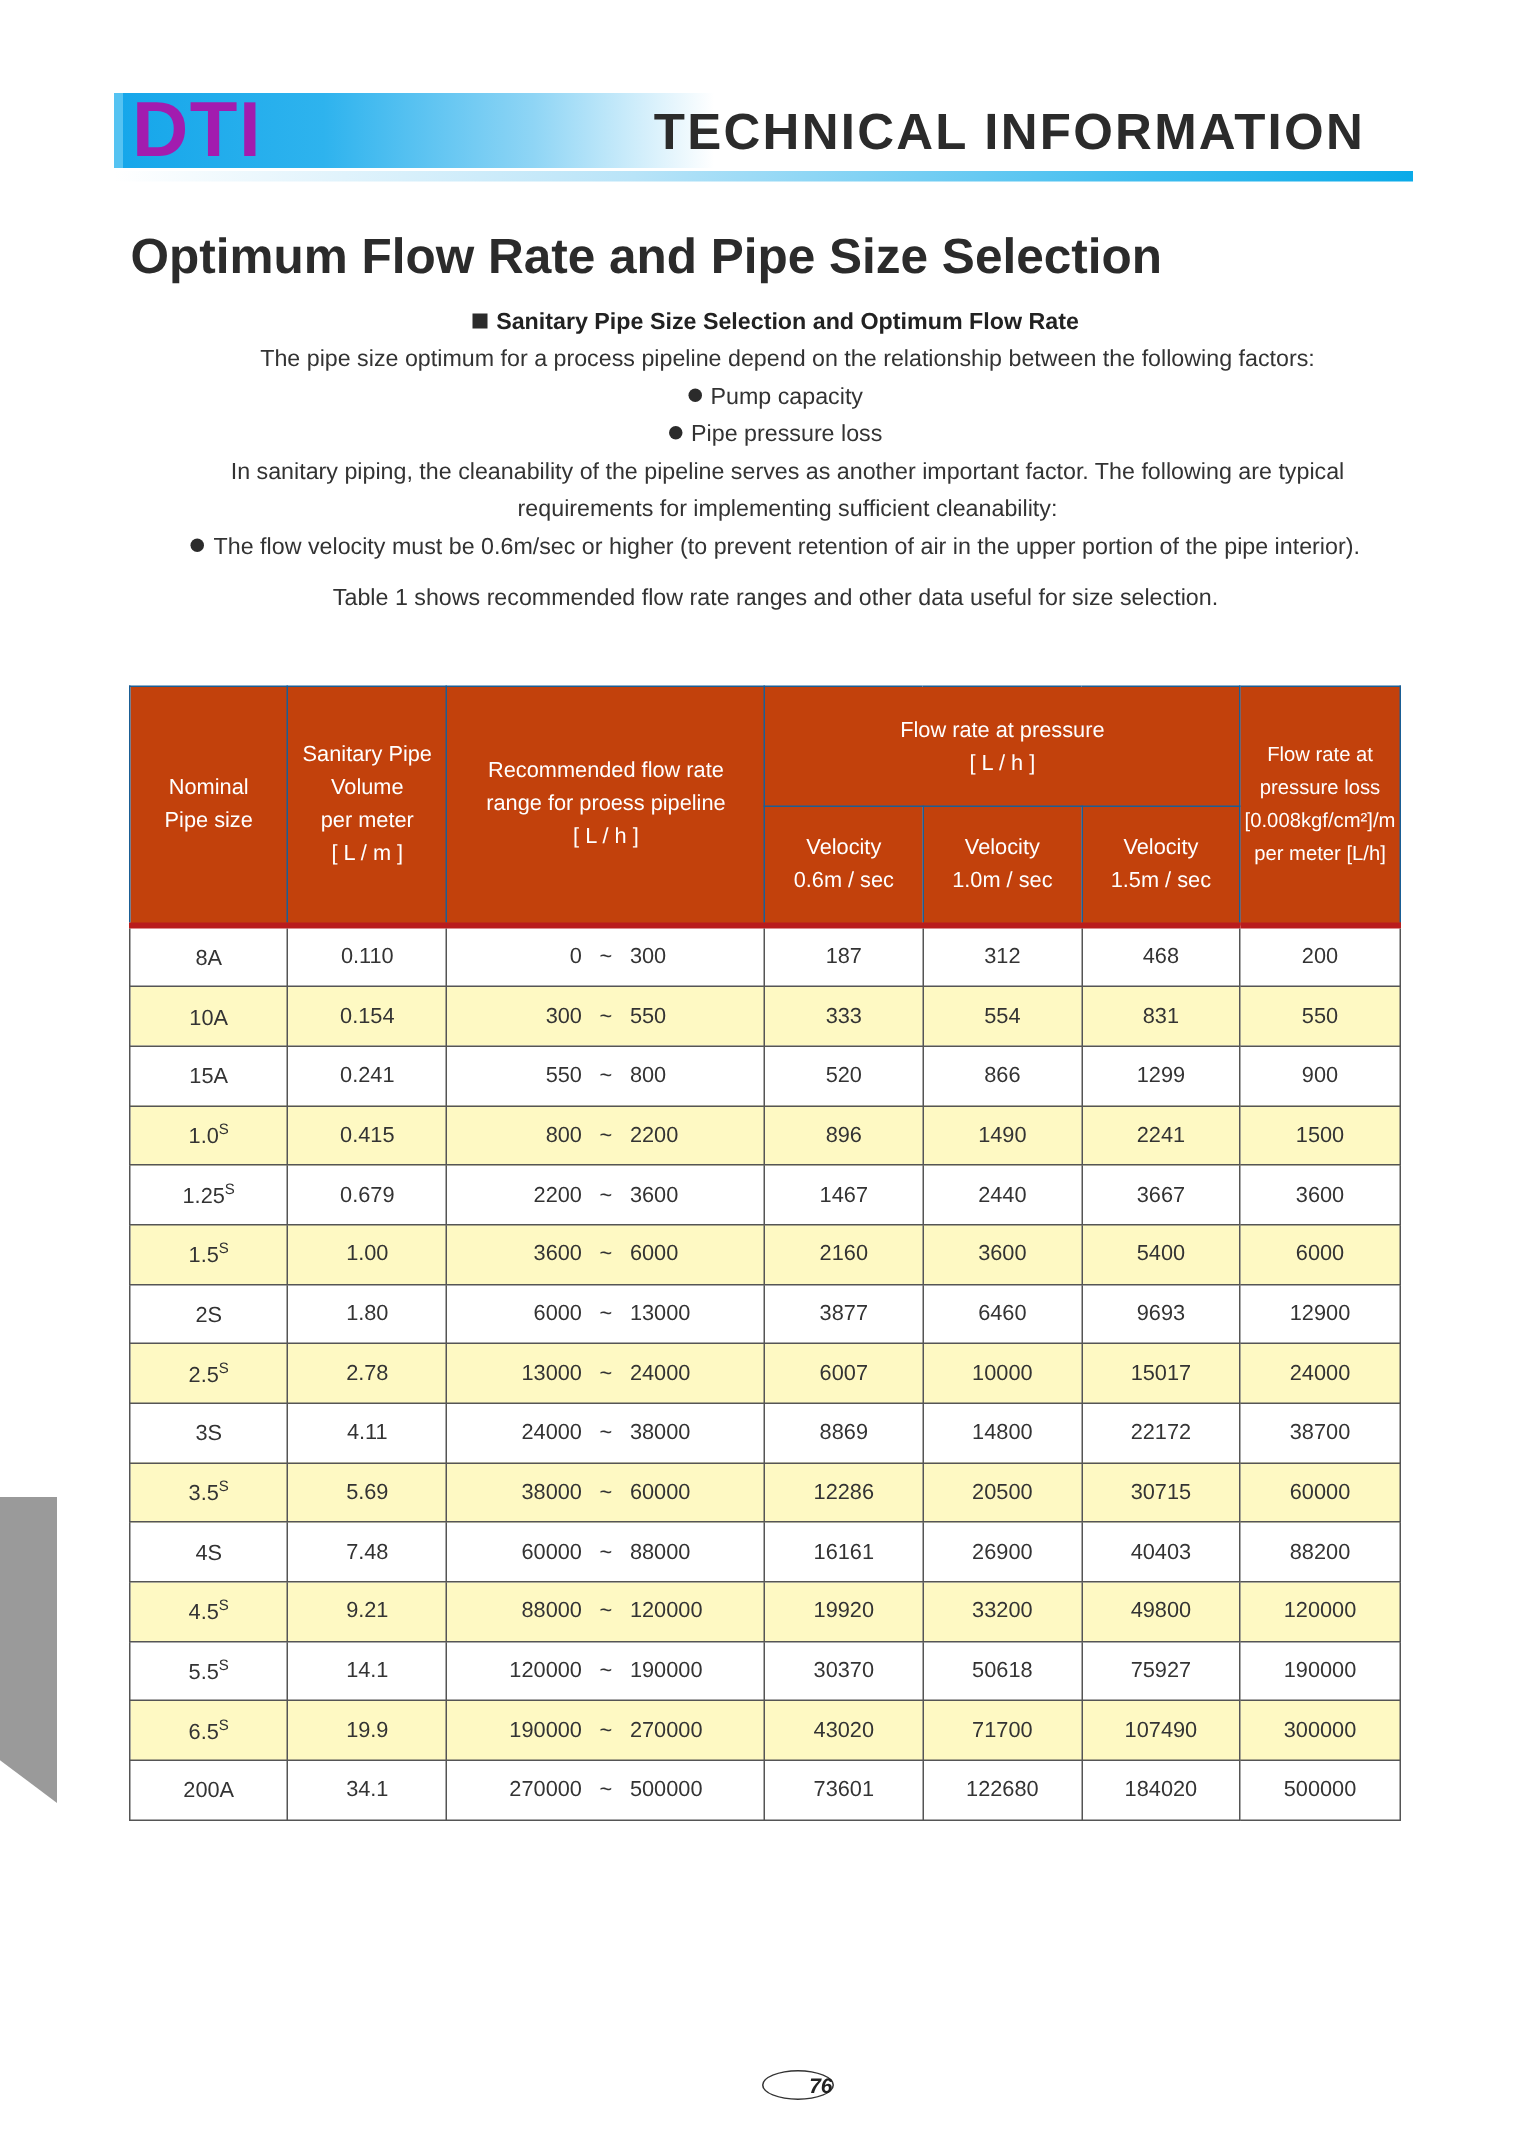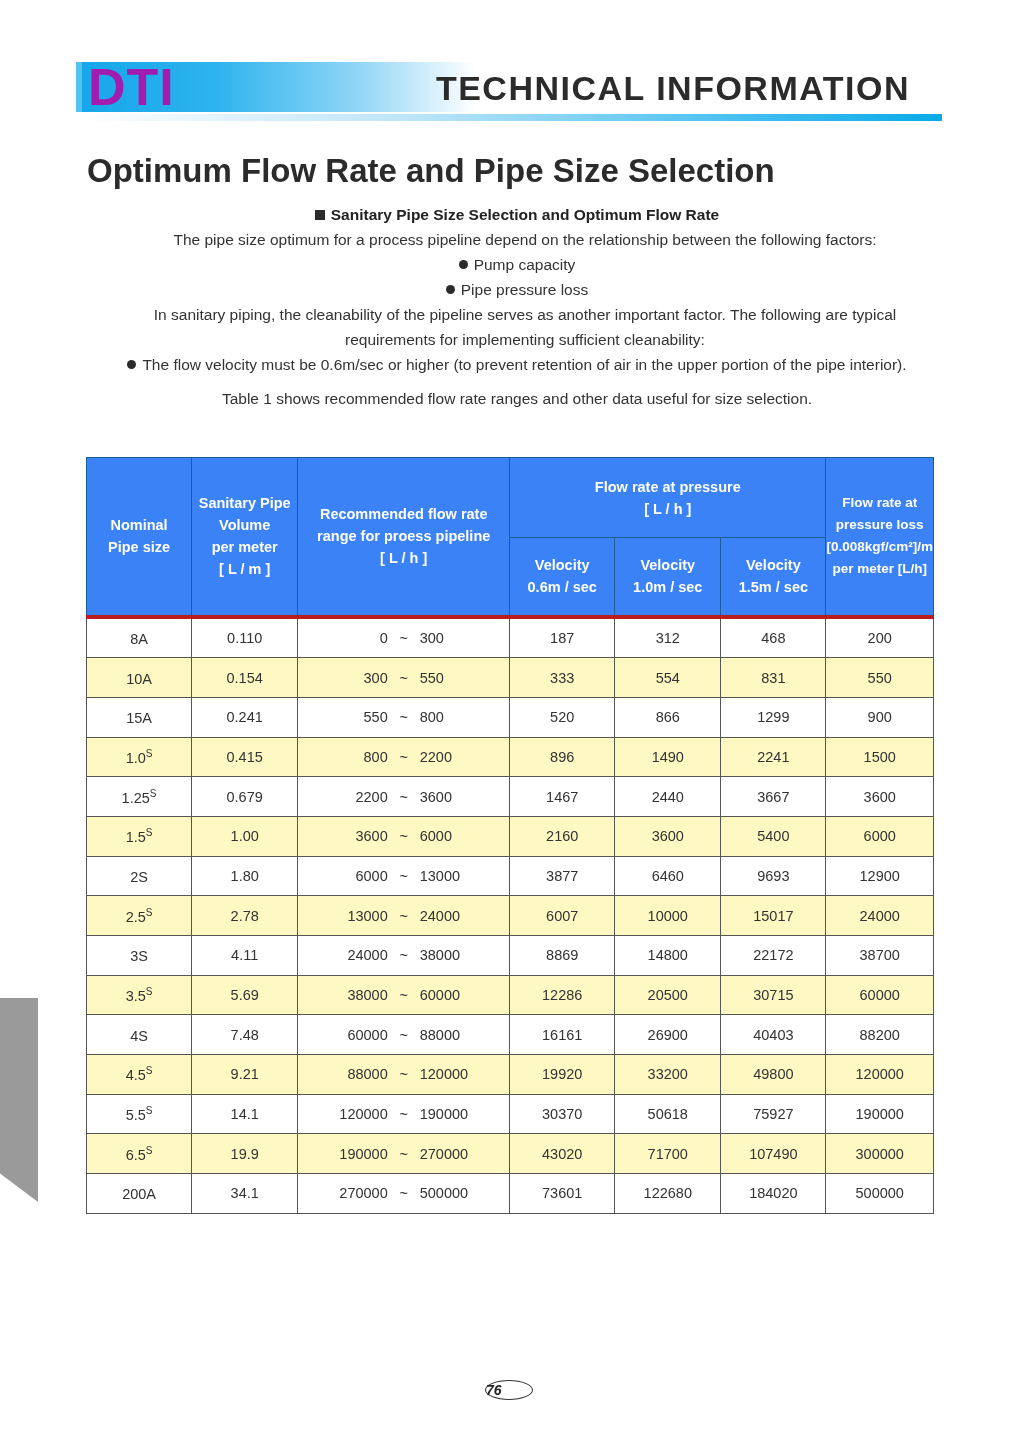--- a/index.html
+++ b/index.html
@@ -26,41 +26,41 @@
   .indent { padding-left: 16px; }
   .section-head { font-weight: bold; color: #222; }
   .sq { display: inline-block; width: 10px; height: 10px; background: #2b2b2b; margin-right: 6px; vertical-align: 0px; }
   .dot { display: inline-block; width: 9px; height: 9px; border-radius: 50%; background: #2b2b2b;
          margin-right: 6px; vertical-align: 1px; }
   .gap { height: 9px; }
 
   
   table.tbl { position: absolute; left: 86px; top: 457px; width: 848px; border-collapse: collapse;
               font-size: 14.5px; color: #333; }
-  .tbl th { background: #3b82f6; color: #fff; font-weight: bold; border: 1px solid #1a5e95;
+  .tbl th { background: #c2410c; color: #fff; font-weight: normal; border: 1px solid #1a5e95;
             line-height: 22px; text-align: center; vertical-align: middle; padding: 0; }
   .tbl td { border: 1px solid #555; text-align: center; height: 38.7px; padding: 0; }
   .tbl tr.alt td { background: #fef9c3; }
   .tbl tr.first td { border-top: 4px solid #b91c1c; }
   .c1 { width: 105px; margin-left: 22px; } .c2 { width: 106px; } .c3 { width: 211px; }
   .c4 { width: 105px; } .c5 { width: 106px; } .c6 { width: 105px; } .c7 { width: 106px; }
   .range { display: flex; justify-content: center; }
   .range .lo { width: 88px; text-align: right; }
   .range .tilde { width: 32px; text-align: center; }
   .range .hi { width: 88px; text-align: left; }
   .sup { font-size: 10px; vertical-align: 6px; }
   .th-small { font-size: 13.5px; line-height: 27px; }
 
   
   .side-tab { position: absolute; left: 0; top: 998px; width: 38px; height: 204px; background: #9a9a9a;
               clip-path: polygon(0 0, 100% 0, 100% 100%, 0 86%); }
 
   
-  .page-num { position: absolute; left: 485px; top: 1380px; width: 46px; height: 18px;
-              border: 1.5px solid #333; border-radius: 50%; text-align: left;
+  .page-num { position: absolute; left: 508px; top: 1380px; width: 46px; height: 18px;
+              border: 1.5px solid #333; border-radius: 50%; text-align: right;
               font-size: 14px; font-weight: bold; line-height: 18px; color: #222; font-style: italic; }
 </style>
 </head>
 <body>
 
 <div class="hdr">
   <div class="hdr-band"></div>
   <div class="hdr-band-left"></div>
   <div class="hdr-logo">DTI</div>
   <div class="hdr-title">TECHNICAL INFORMATION</div>

